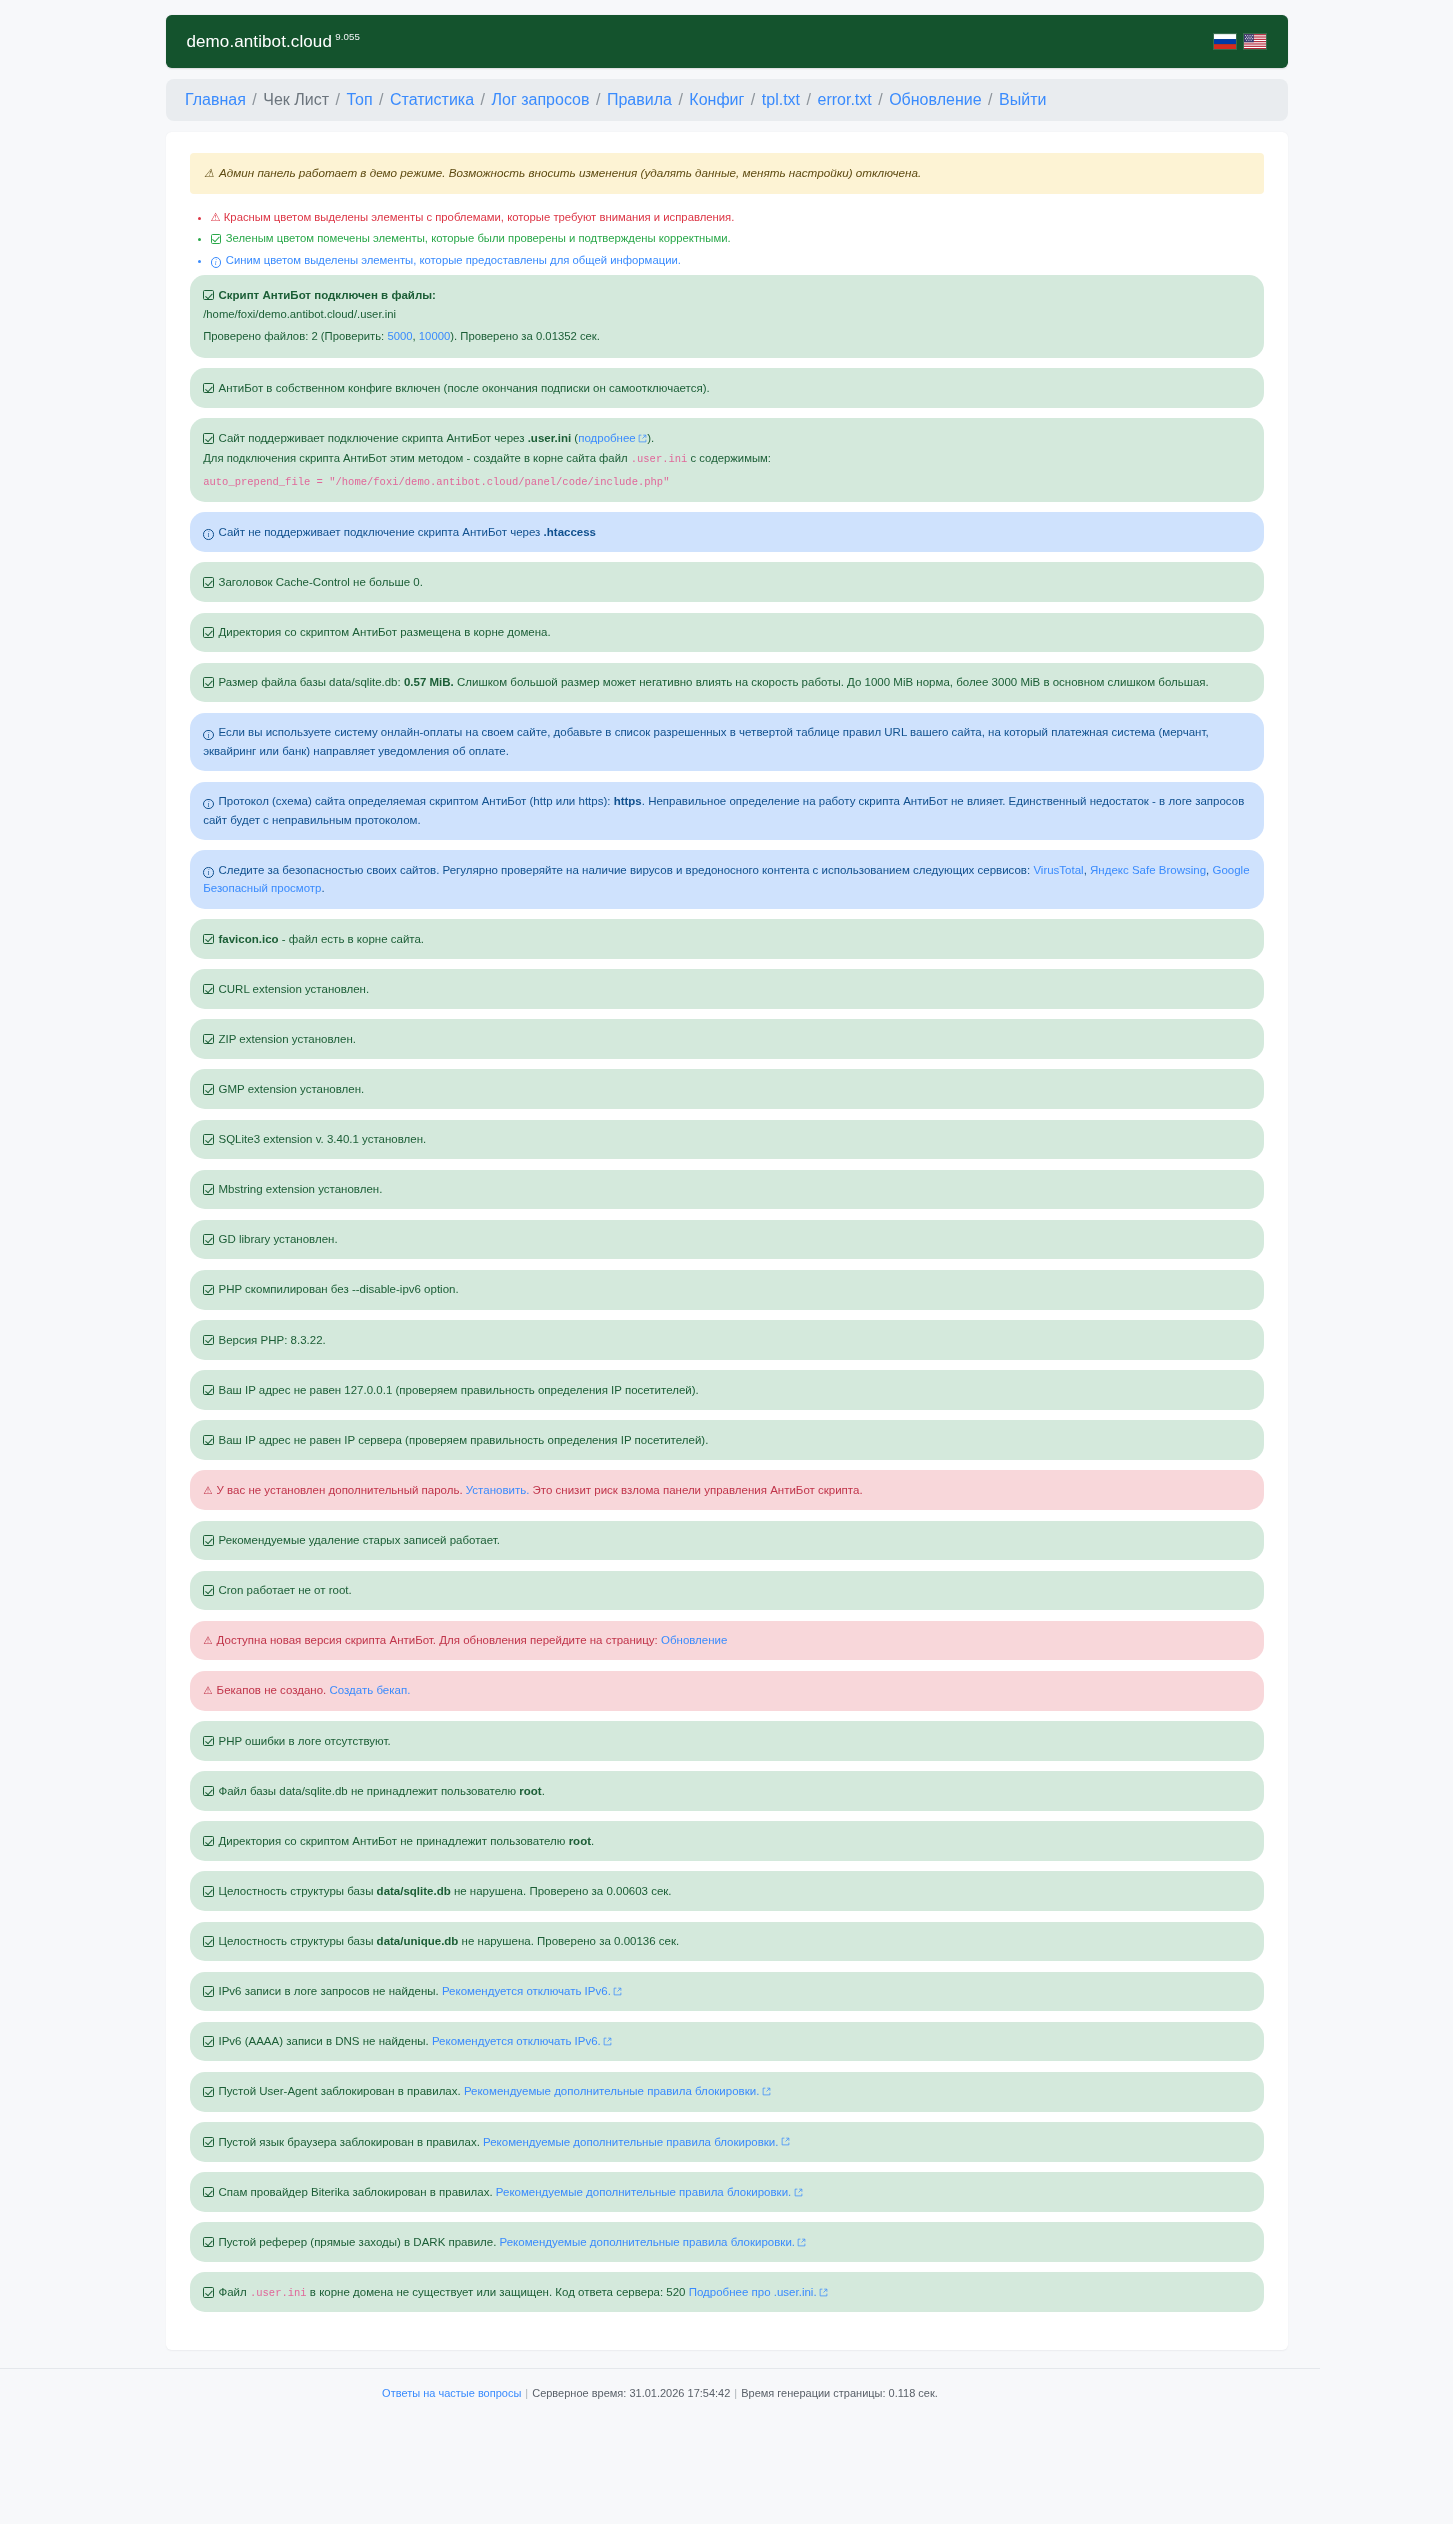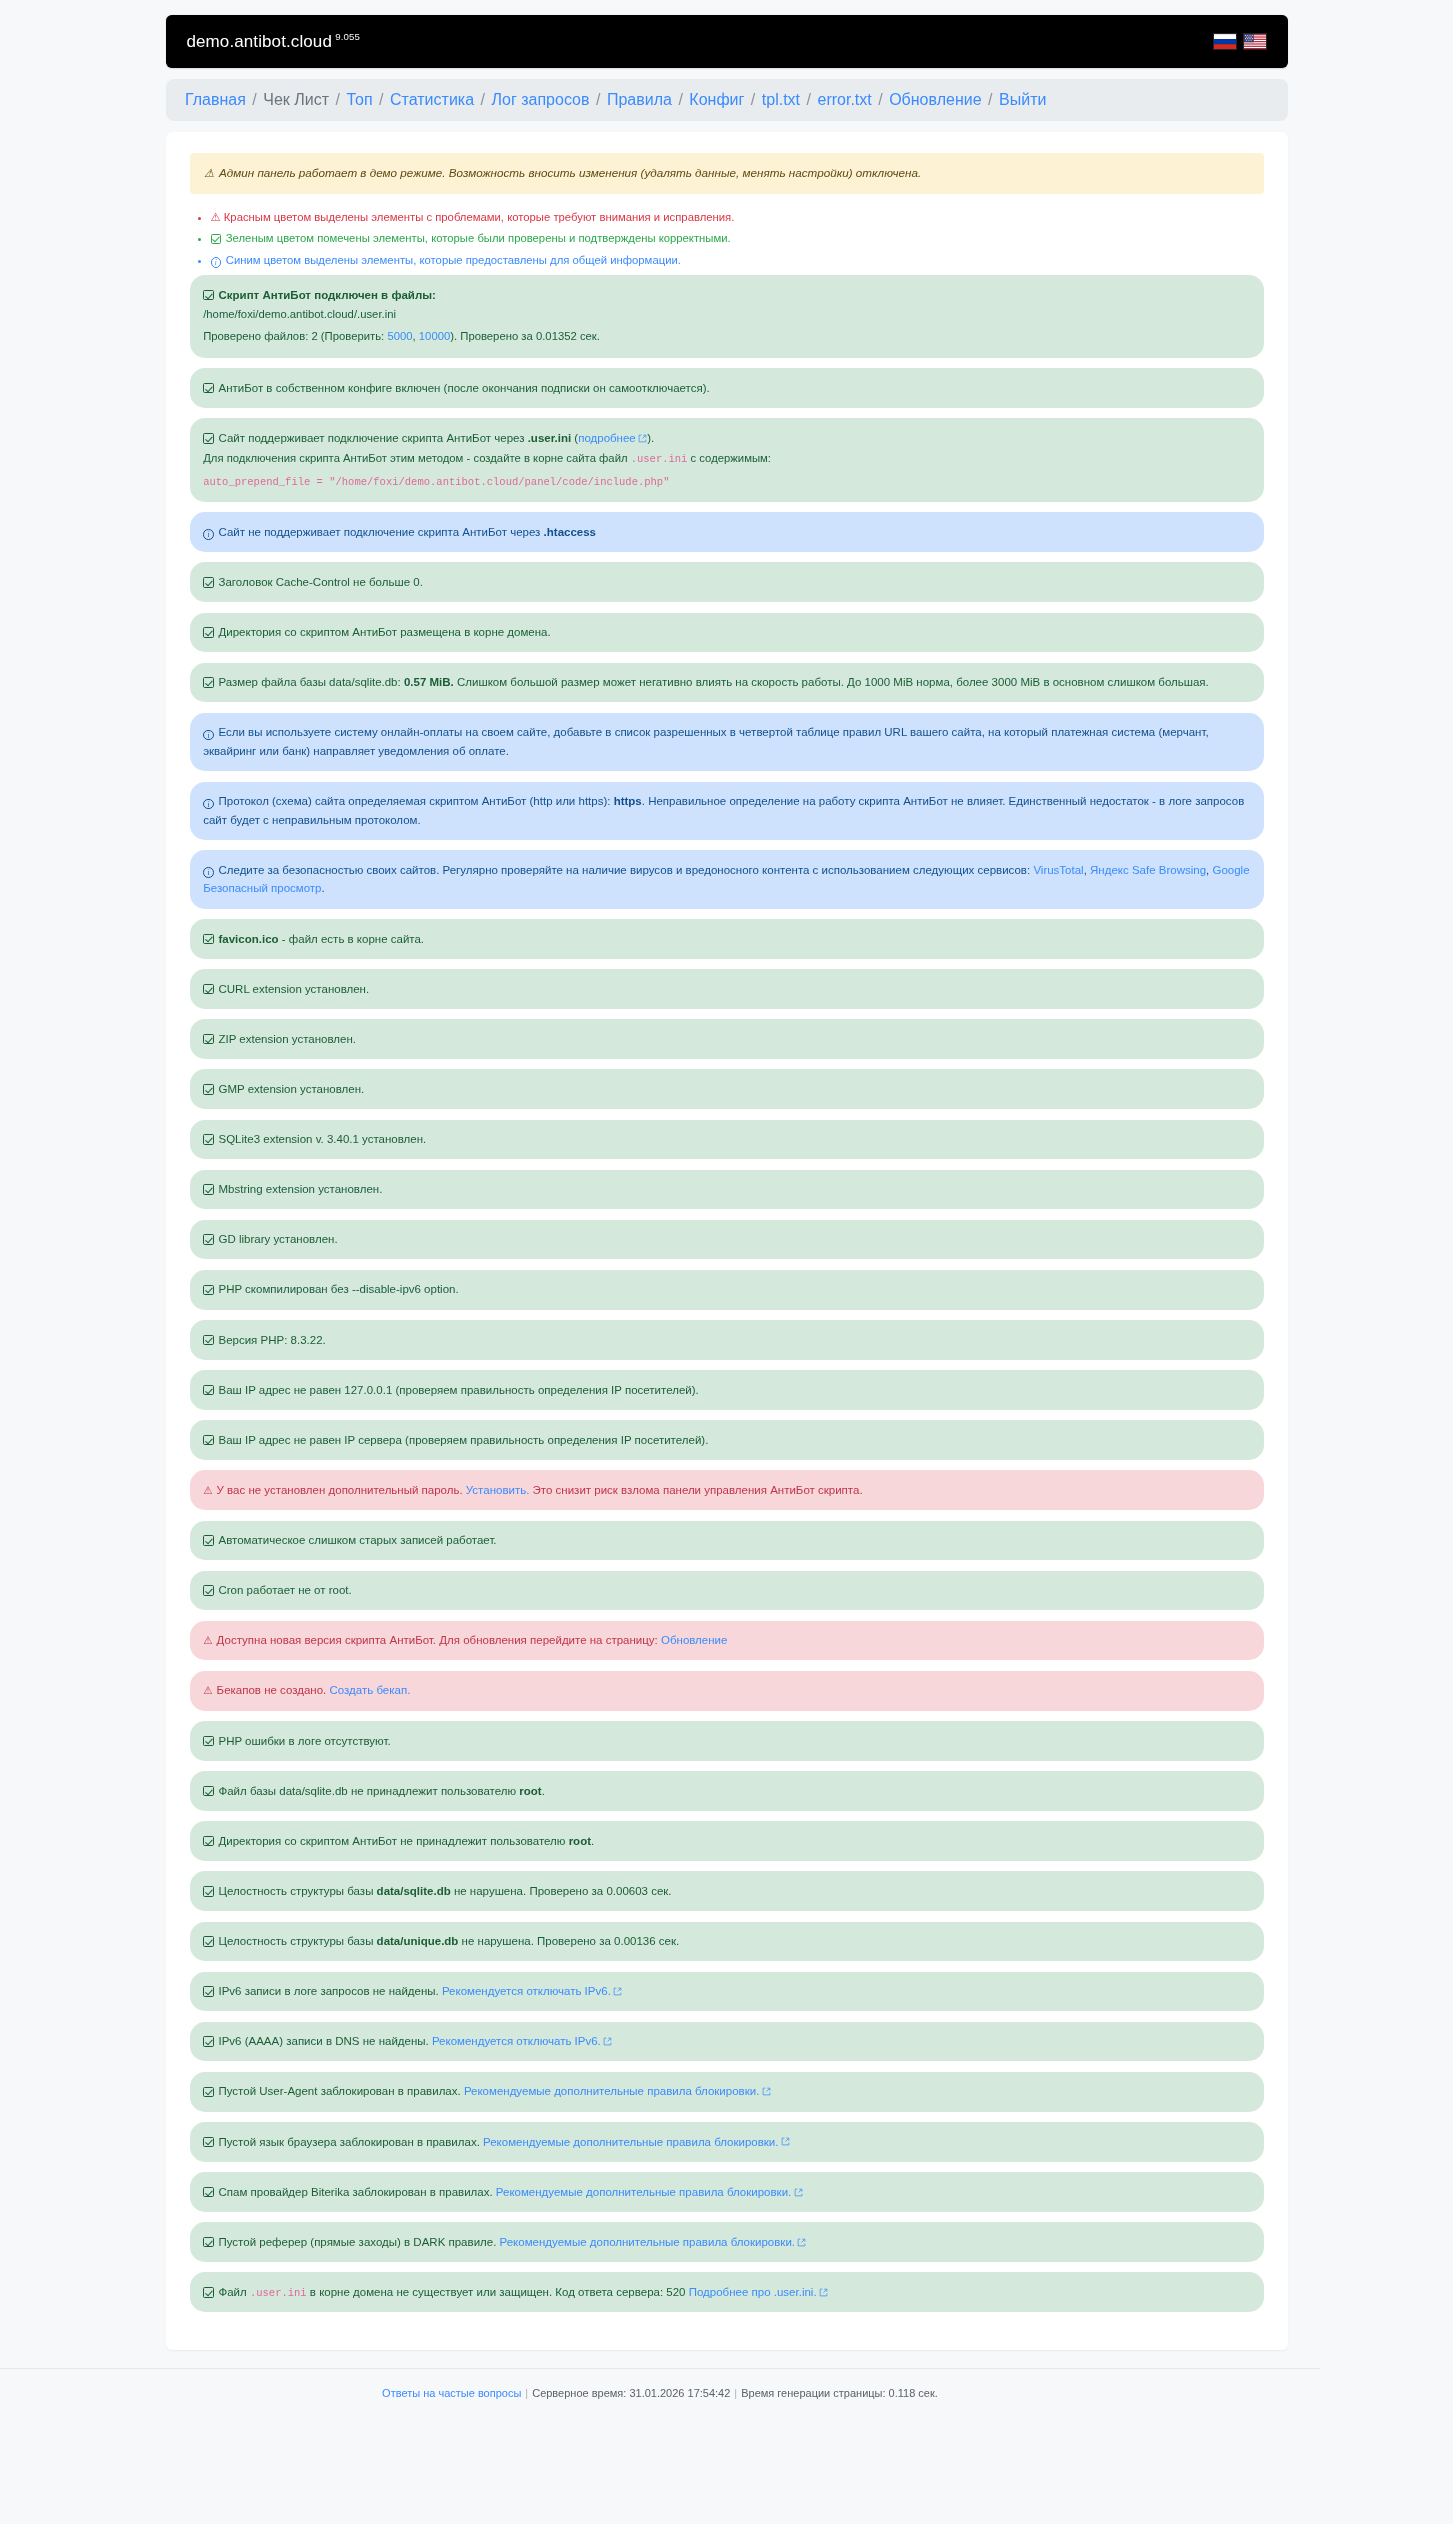--- a/index.html
+++ b/index.html
@@ -14,21 +14,21 @@
   .page { width: 1453px; padding: 0; }
 
   .shell {
     width: 1122px;
     margin: 0 auto;
     padding-top: 14.5px;
   }
 
   
   .topbar {
-    background: #000000;
+    background: #14532d;
     border-radius: 5.7px;
     height: 53px;
     display: flex;
     align-items: center;
     justify-content: space-between;
     padding: 0 21px;
     box-shadow: 0 0.8px 1.6px rgba(0,0,0,.12);
   }
   .brand {
     color: #ffffff;
@@ -352,21 +352,21 @@
 
       <div class="row ok">
         <span class="icon-box"></span><span>Ваш IP адрес не равен IP сервера (проверяем правильность определения IP посетителей).</span>
       </div>
 
       <div class="row bad">
         <span class="icon-warn">⚠</span><span>У вас не установлен дополнительный пароль. </span><a>Установить.</a><span> Это снизит риск взлома панели управления АнтиБот скрипта.</span>
       </div>
 
       <div class="row ok">
-        <span class="icon-box"></span><span>Автоматическое слишком старых записей работает.</span>
+        <span class="icon-box"></span><span>Рекомендуемые удаление старых записей работает.</span>
       </div>
 
       <div class="row ok">
         <span class="icon-box"></span><span>Cron работает не от root.</span>
       </div>
 
       <div class="row bad">
         <span class="icon-warn">⚠</span><span>Доступна новая версия скрипта АнтиБот. Для обновления перейдите на страницу: </span><a>Обновление</a>
       </div>
 

